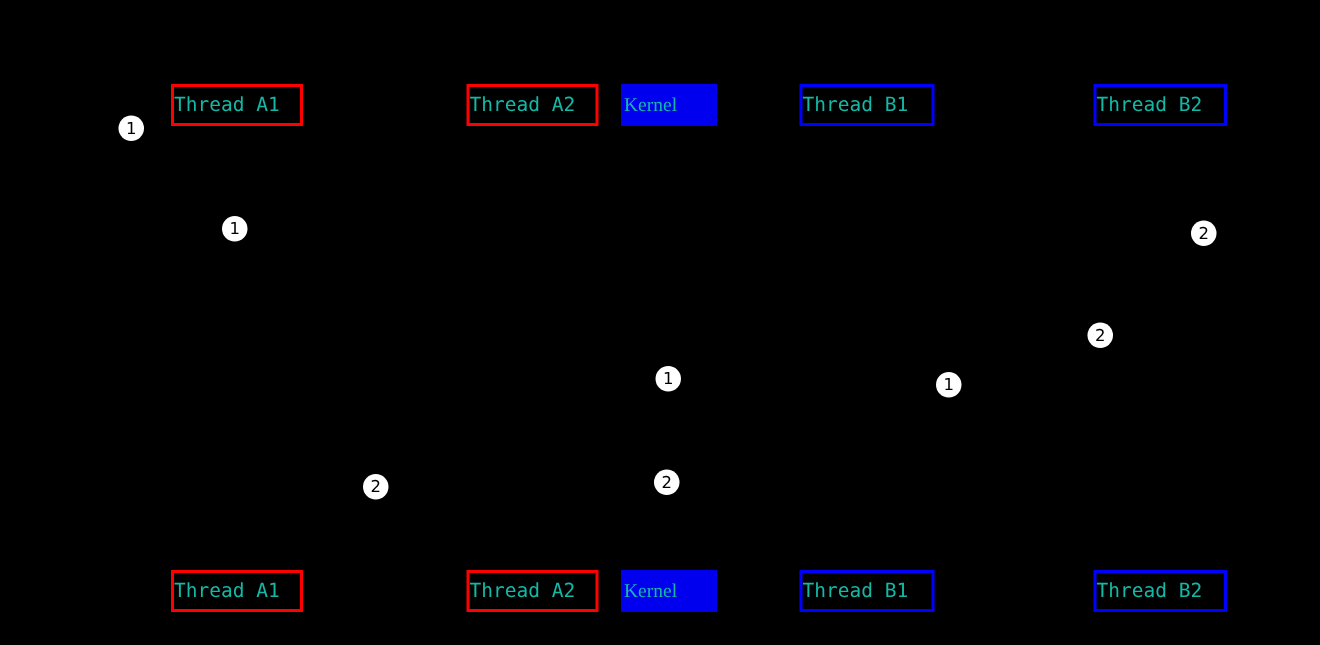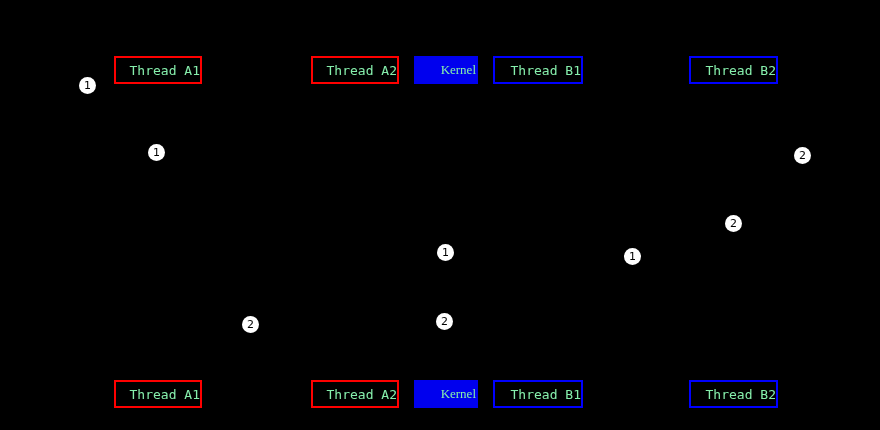--- a/index.html
+++ b/index.html
@@ -17,30 +17,30 @@
     .diagram {
       position: absolute;
       inset: 0;
     }
     .box {
       position: absolute;
       height: 28px;
       box-sizing: border-box;
       display: flex;
       align-items: center;
-      justify-content: flex-end;
-      color: #86efac;
+      justify-content: flex-start;
+      color: #14b8a6;
       font-size: 13px;
       letter-spacing: 0px;
       background: #000000;
       border: 2px solid #ffffff;
       white-space: nowrap;
     }
     .border-red  { border-color: #ff0000; }
-    .border-blue { border-color: #0000ff; }
+    .border-blue { border-color: #0000ff; margin-left: 40px; }
     .fill-blue   { background: #0000ee; border-color: #0000ee; font-family: Liberation Serif, serif; }
     .marker {
       position: absolute;
       width: 17px;
       height: 17px;
       border-radius: 50%;
       background: #ffffff;
       color: #000000;
       font-size: 11px;
       line-height: 17px;

